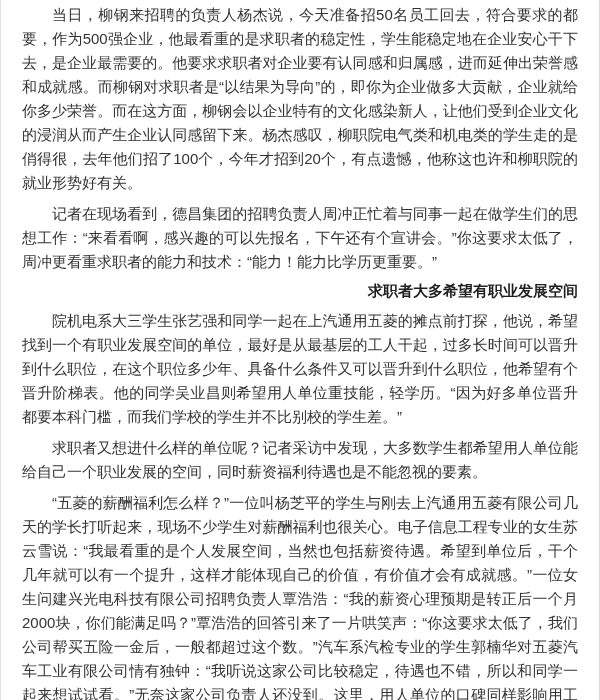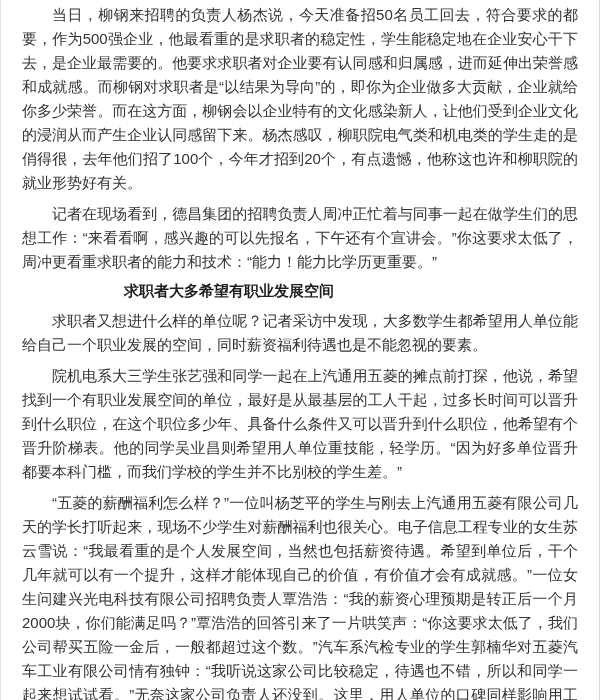--- a/index.html
+++ b/index.html
@@ -34,26 +34,26 @@
   .para:last-child {
     margin-bottom: 0;
   }
   .section-heading {
     margin: 3px 0 8px 0;
     padding-left: 102px;
     color: #1f1f1f;
     font-size: 15px;
     line-height: 20px;
     font-weight: bold;
-    text-align: left;
+    text-align: right;
   }
 </style>
 </head>
 <body>
 
 <div class="page">
   <p class="para">当日，柳钢来招聘的负责人杨杰说，今天准备招50名员工回去，符合要求的都要，作为500强企业，他最看重的是求职者的稳定性，学生能稳定地在企业安心干下去，是企业最需要的。他要求求职者对企业要有认同感和归属感，进而延伸出荣誉感和成就感。而柳钢对求职者是“以结果为导向”的，即你为企业做多大贡献，企业就给你多少荣誉。而在这方面，柳钢会以企业特有的文化感染新人，让他们受到企业文化的浸润从而产生企业认同感留下来。杨杰感叹，柳职院电气类和机电类的学生走的是俏得很，去年他们招了100个，今年才招到20个，有点遗憾，他称这也许和柳职院的就业形势好有关。</p>
   <p class="para">记者在现场看到，德昌集团的招聘负责人周冲正忙着与同事一起在做学生们的思想工作：“来看看啊，感兴趣的可以先报名，下午还有个宣讲会。”你这要求太低了，周冲更看重求职者的能力和技术：“能力！能力比学历更重要。”</p>
   <h3 class="section-heading">求职者大多希望有职业发展空间</h3>
+  <p class="para">院机电系大三学生张艺强和同学一起在上汽通用五菱的摊点前打探，他说，希望找到一个有职业发展空间的单位，最好是从最基层的工人干起，过多长时间可以晋升到什么职位，在这个职位多少年、具备什么条件又可以晋升到什么职位，他希望有个晋升阶梯表。他的同学吴业昌则希望用人单位重技能，轻学历。“因为好多单位晋升都要本科门槛，而我们学校的学生并不比别校的学生差。”</p>
   <p class="para">求职者又想进什么样的单位呢？记者采访中发现，大多数学生都希望用人单位能给自己一个职业发展的空间，同时薪资福利待遇也是不能忽视的要素。</p>
-  <p class="para">院机电系大三学生张艺强和同学一起在上汽通用五菱的摊点前打探，他说，希望找到一个有职业发展空间的单位，最好是从最基层的工人干起，过多长时间可以晋升到什么职位，在这个职位多少年、具备什么条件又可以晋升到什么职位，他希望有个晋升阶梯表。他的同学吴业昌则希望用人单位重技能，轻学历。“因为好多单位晋升都要本科门槛，而我们学校的学生并不比别校的学生差。”</p>
   <p class="para">“五菱的薪酬福利怎么样？”一位叫杨芝平的学生与刚去上汽通用五菱有限公司几天的学长打听起来，现场不少学生对薪酬福利也很关心。电子信息工程专业的女生苏云雪说：“我最看重的是个人发展空间，当然也包括薪资待遇。希望到单位后，干个几年就可以有一个提升，这样才能体现自己的价值，有价值才会有成就感。”一位女生问建兴光电科技有限公司招聘负责人覃浩浩：“我的薪资心理预期是转正后一个月2000块，你们能满足吗？”覃浩浩的回答引来了一片哄笑声：“你这要求太低了，我们公司帮买五险一金后，一般都超过这个数。”汽车系汽检专业的学生郭楠华对五菱汽车工业有限公司情有独钟：“我听说这家公司比较稳定，待遇也不错，所以和同学一起来想试试看。”无奈这家公司负责人还没到。这里，用人单位的口碑同样影响用工选择，也印证了那句话：口碑决定影响力。</p>
 </div>
 
 </body></html>

